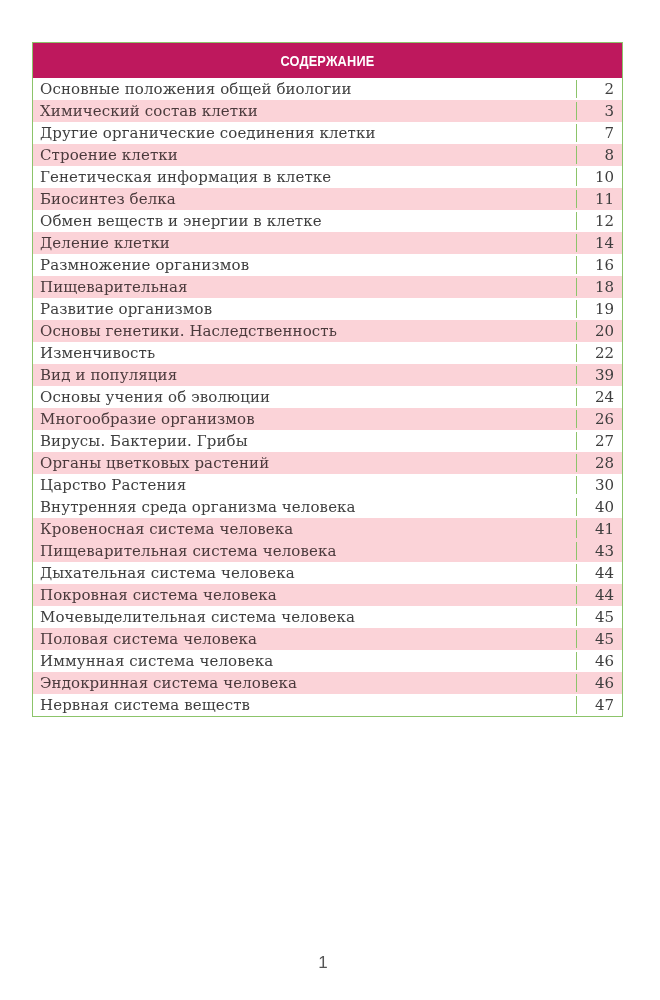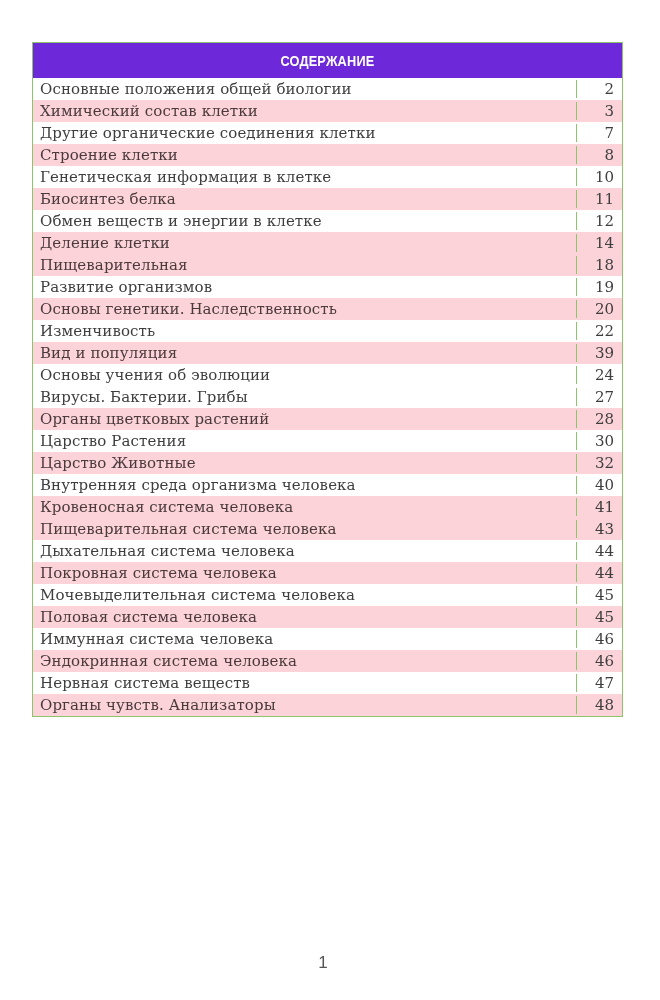--- a/index.html
+++ b/index.html
@@ -17,21 +17,21 @@
     .toc {
       position: absolute;
       left: 32px;
       top: 42px;
       width: 591px;
       border: 1.5px solid #8cc46a;
       box-sizing: border-box;
     }
     .toc-header {
       height: 35px;
-      background: #6d28d9;
+      background: #be185d;
       display: flex;
       align-items: center;
       justify-content: center;
     }
     .toc-title {
       font-family: "Liberation Sans", "DejaVu Sans", sans-serif;
       font-weight: bold;
       font-size: 14.5px;
       color: #ffffff;
       letter-spacing: 0.2px;
@@ -111,20 +111,24 @@
         <div class="toc-page">11</div>
       </div>
       <div class="toc-row odd">
         <div class="toc-label">Обмен веществ и энергии в клетке</div>
         <div class="toc-page">12</div>
       </div>
       <div class="toc-row even">
         <div class="toc-label">Деление клетки</div>
         <div class="toc-page">14</div>
       </div>
+      <div class="toc-row odd">
+        <div class="toc-label">Размножение организмов</div>
+        <div class="toc-page">16</div>
+      </div>
       <div class="toc-row even">
         <div class="toc-label">Пищеварительная</div>
         <div class="toc-page">18</div>
       </div>
       <div class="toc-row odd">
         <div class="toc-label">Развитие организмов</div>
         <div class="toc-page">19</div>
       </div>
       <div class="toc-row even">
         <div class="toc-label">Основы генетики. Наследственность</div>
@@ -135,36 +139,36 @@
         <div class="toc-page">22</div>
       </div>
       <div class="toc-row even">
         <div class="toc-label">Вид и популяция</div>
         <div class="toc-page">39</div>
       </div>
       <div class="toc-row odd">
         <div class="toc-label">Основы учения об эволюции</div>
         <div class="toc-page">24</div>
       </div>
+      <div class="toc-row even">
+        <div class="toc-label">Многообразие организмов</div>
+        <div class="toc-page">26</div>
+      </div>
       <div class="toc-row odd">
         <div class="toc-label">Вирусы. Бактерии. Грибы</div>
         <div class="toc-page">27</div>
       </div>
       <div class="toc-row even">
         <div class="toc-label">Органы цветковых растений</div>
         <div class="toc-page">28</div>
       </div>
       <div class="toc-row odd">
         <div class="toc-label">Царство Растения</div>
         <div class="toc-page">30</div>
       </div>
-      <div class="toc-row even">
-        <div class="toc-label">Царство Животные</div>
-        <div class="toc-page">32</div>
-      </div>
       <div class="toc-row odd">
         <div class="toc-label">Внутренняя среда организма человека</div>
         <div class="toc-page">40</div>
       </div>
       <div class="toc-row even">
         <div class="toc-label">Кровеносная система человека</div>
         <div class="toc-page">41</div>
       </div>
       <div class="toc-row even">
         <div class="toc-label">Пищеварительная система человека</div>
@@ -190,21 +194,17 @@
         <div class="toc-label">Иммунная система человека</div>
         <div class="toc-page">46</div>
       </div>
       <div class="toc-row even">
         <div class="toc-label">Эндокринная система человека</div>
         <div class="toc-page">46</div>
       </div>
       <div class="toc-row odd">
         <div class="toc-label">Нервная система веществ</div>
         <div class="toc-page">47</div>
-      </div>
-      <div class="toc-row even">
-        <div class="toc-label">Органы чувств. Анализаторы</div>
-        <div class="toc-page">48</div>
       </div>
     </div>
 </div>
 
 <div class="page-number">1</div>
 
 </body></html>

